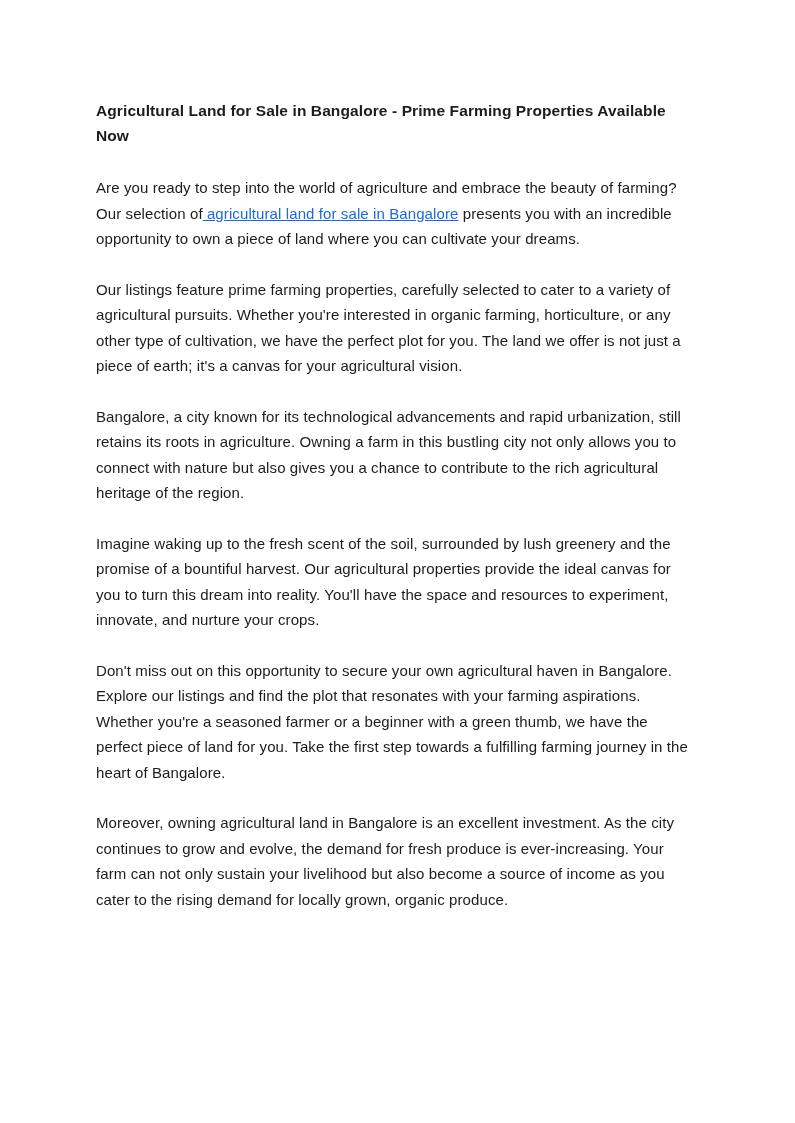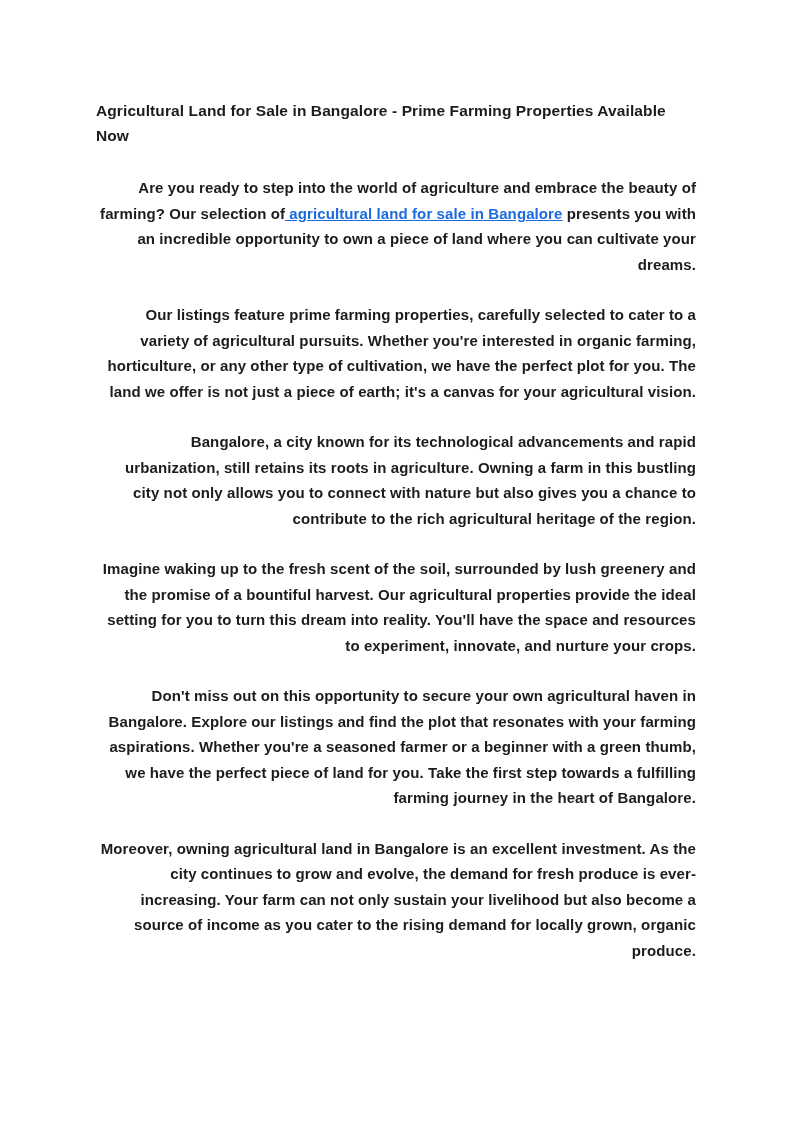--- a/index.html
+++ b/index.html
@@ -31,44 +31,43 @@
   .doc-heading {
     font-size: 15px;
     font-weight: 700;
     line-height: 25px;
     letter-spacing: 0.3px;
     margin: 0 0 22px 0;
     max-width: 600px;
   }
   .doc-para {
     font-size: 15px;
-    font-weight: 700;
+    font-weight: 400;
     line-height: 25.5px;
     letter-spacing: 0.1px;
     margin: 0 0 25px 0;
     max-width: 600px;
-    text-align: right;
   }
   .doc-link {
     color: var(--link-color, #1b6ae0);
     text-decoration: underline;
     cursor: pointer;
   }
 </style>
 </head>
 <body>
 
 <div class="doc-page">
   <h1 class="doc-title">Agricultural Land for Sale in Bangalore - Prime Farming Properties Available Now</h1>
 
 
   <p class="doc-para"><span>Are you ready to step into the world of agriculture and embrace the beauty of farming? Our selection of</span><a class="doc-link"> agricultural land for sale in Bangalore</a><span> presents you with an incredible opportunity to own a piece of land where you can cultivate your dreams.</span></p>
 
   <p class="doc-para">Our listings feature prime farming properties, carefully selected to cater to a variety of agricultural pursuits. Whether you're interested in organic farming, horticulture, or any other type of cultivation, we have the perfect plot for you. The land we offer is not just a piece of earth; it's a canvas for your agricultural vision.</p>
 
   <p class="doc-para">Bangalore, a city known for its technological advancements and rapid urbanization, still retains its roots in agriculture. Owning a farm in this bustling city not only allows you to connect with nature but also gives you a chance to contribute to the rich agricultural heritage of the region.</p>
 
-  <p class="doc-para">Imagine waking up to the fresh scent of the soil, surrounded by lush greenery and the promise of a bountiful harvest. Our agricultural properties provide the ideal setting for you to turn this dream into reality. You'll have the space and resources to experiment, innovate, and nurture your crops.</p>
+  <p class="doc-para">Imagine waking up to the fresh scent of the soil, surrounded by lush greenery and the promise of a bountiful harvest. Our agricultural properties provide the ideal canvas for you to turn this dream into reality. You'll have the space and resources to experiment, innovate, and nurture your crops.</p>
 
   <p class="doc-para">Don't miss out on this opportunity to secure your own agricultural haven in Bangalore. Explore our listings and find the plot that resonates with your farming aspirations. Whether you're a seasoned farmer or a beginner with a green thumb, we have the perfect piece of land for you. Take the first step towards a fulfilling farming journey in the heart of Bangalore.</p>
 
   <p class="doc-para">Moreover, owning agricultural land in Bangalore is an excellent investment. As the city continues to grow and evolve, the demand for fresh produce is ever-increasing. Your farm can not only sustain your livelihood but also become a source of income as you cater to the rising demand for locally grown, organic produce.</p>
 </div>
 
 </body></html>

